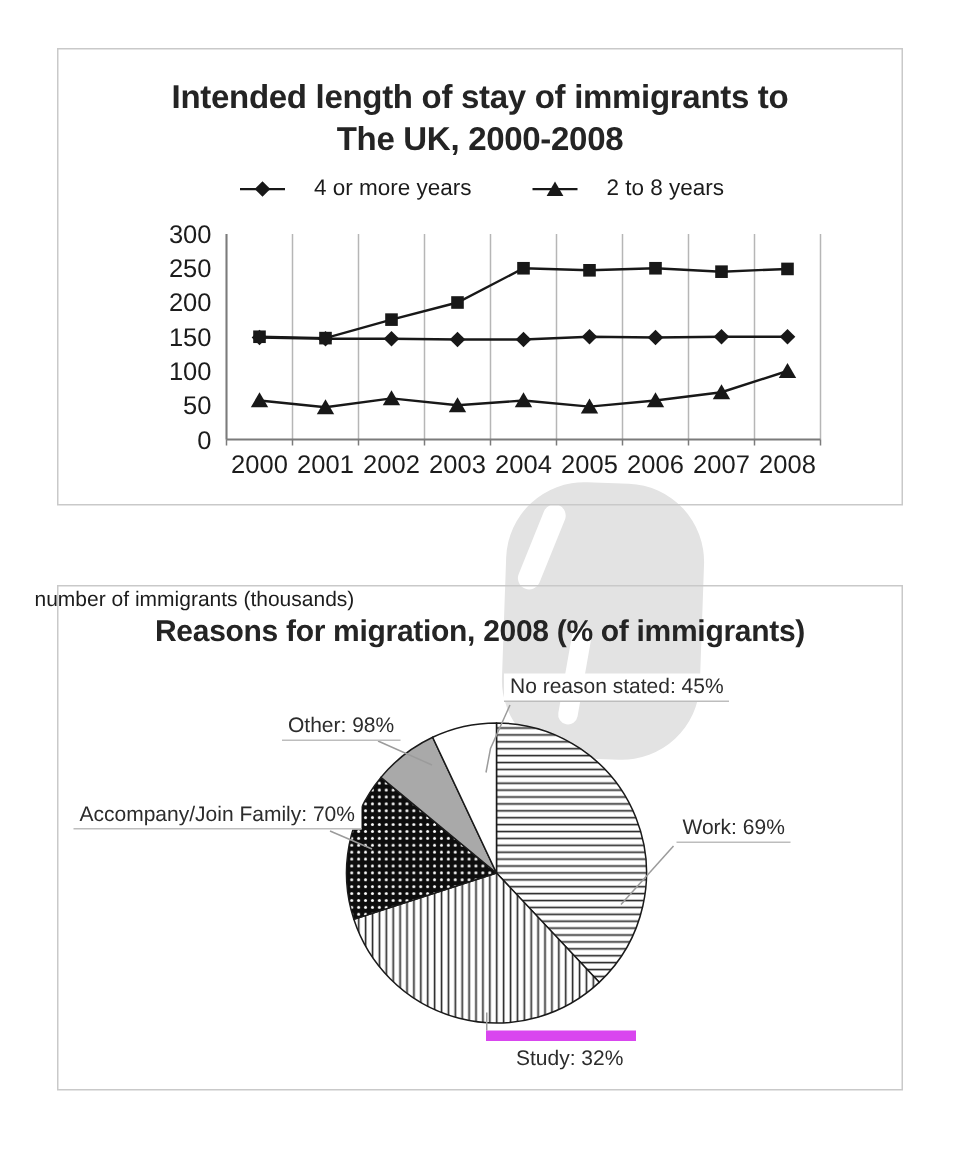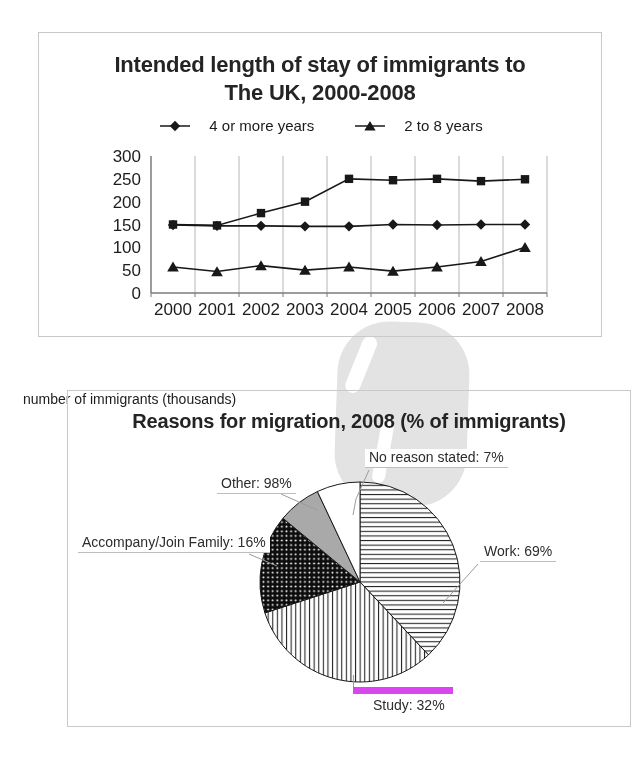--- a/index.html
+++ b/index.html
@@ -8,21 +8,21 @@
     font-family:"Liberation Sans","DejaVu Sans",sans-serif;color:#222;
     overflow:hidden;
   }
   .watermark{position:absolute;left:336px;top:322px;width:132px;height:184px;
     background:#e3e3e3;border-radius:52px;transform:rotate(2deg);}
   .wm-bar{position:absolute;background:#ffffff;border-radius:9px;}
   .wm-bar1{left:16px;top:14px;width:15px;height:60px;transform:rotate(20deg);}
   .wm-bar2{left:42px;top:96px;width:13px;height:66px;transform:rotate(8deg);}
   .box{position:absolute;left:38px;width:562px;border:1px solid #c9c9c9;background:transparent;}
   .box1{top:32px;height:303px;}
-  .box2{top:390px;height:335px;margin-left:29px;}
+  .box2{top:390px;height:335px;}
   .chart-title{margin:0 auto;padding-top:18px;text-align:center;font-size:22px;
     font-weight:700;color:#242424;line-height:1.28;max-width:432px;letter-spacing:-0.2px;}
   .pie-title{max-width:540px;font-size:20px;padding-top:18px;}
   .legend{display:flex;justify-content:center;align-items:center;gap:38px;
     margin-top:10px;font-size:15px;color:#1b1b1b;}
   .legend-item{display:flex;align-items:center;gap:16px;}
   #line-svg{display:block;margin-top:4px;}
   .tick{font-size:17px;fill:#1c1c1c;}
   .unit-note{position:absolute;left:23px;top:353px;font-size:14px;color:#1c1c1c;margin-top:38px;}
   #pie-svg{position:absolute;left:0;top:0;}
@@ -155,18 +155,18 @@
         <path d="M292 191L249.42 100.52A100 100 0 0 1 292.00 91.00Z" fill="#ffffff" stroke="#1a1a1a" stroke-width="1" stroke-linejoin="round"></path>
       </g>
     <g stroke="#9b9b9b" stroke-width="1" fill="none">
       <polyline points="301,79 288,108 285,124"></polyline>
       <polyline points="213,103 249,119"></polyline>
       <polyline points="181,163 209,175"></polyline>
       <polyline points="410,173 375,212"></polyline>
       <polyline points="285.5,284 285.5,297"></polyline>
     </g>
   </svg>
-  <div class="pielabel" style="left:297px;top:58px;">No reason stated: 7%</div>
+  <div class="pielabel" style="left:297px;top:58px;">No reason stated: 45%</div>
   <div class="pielabel" style="left:149px;top:84px;">Other: 98%</div>
-  <div class="pielabel" style="left:10px;top:143px;">Accompany/Join Family: 16%</div>
+  <div class="pielabel" style="left:10px;top:143px;">Accompany/Join Family: 70%</div>
   <div class="pielabel" style="left:412px;top:152px;">Work: 69%</div>
   <div class="pielabel pielabel-study" style="left:285px;top:296px;">Study: 32%</div>
 </section>
 
 </body></html>

